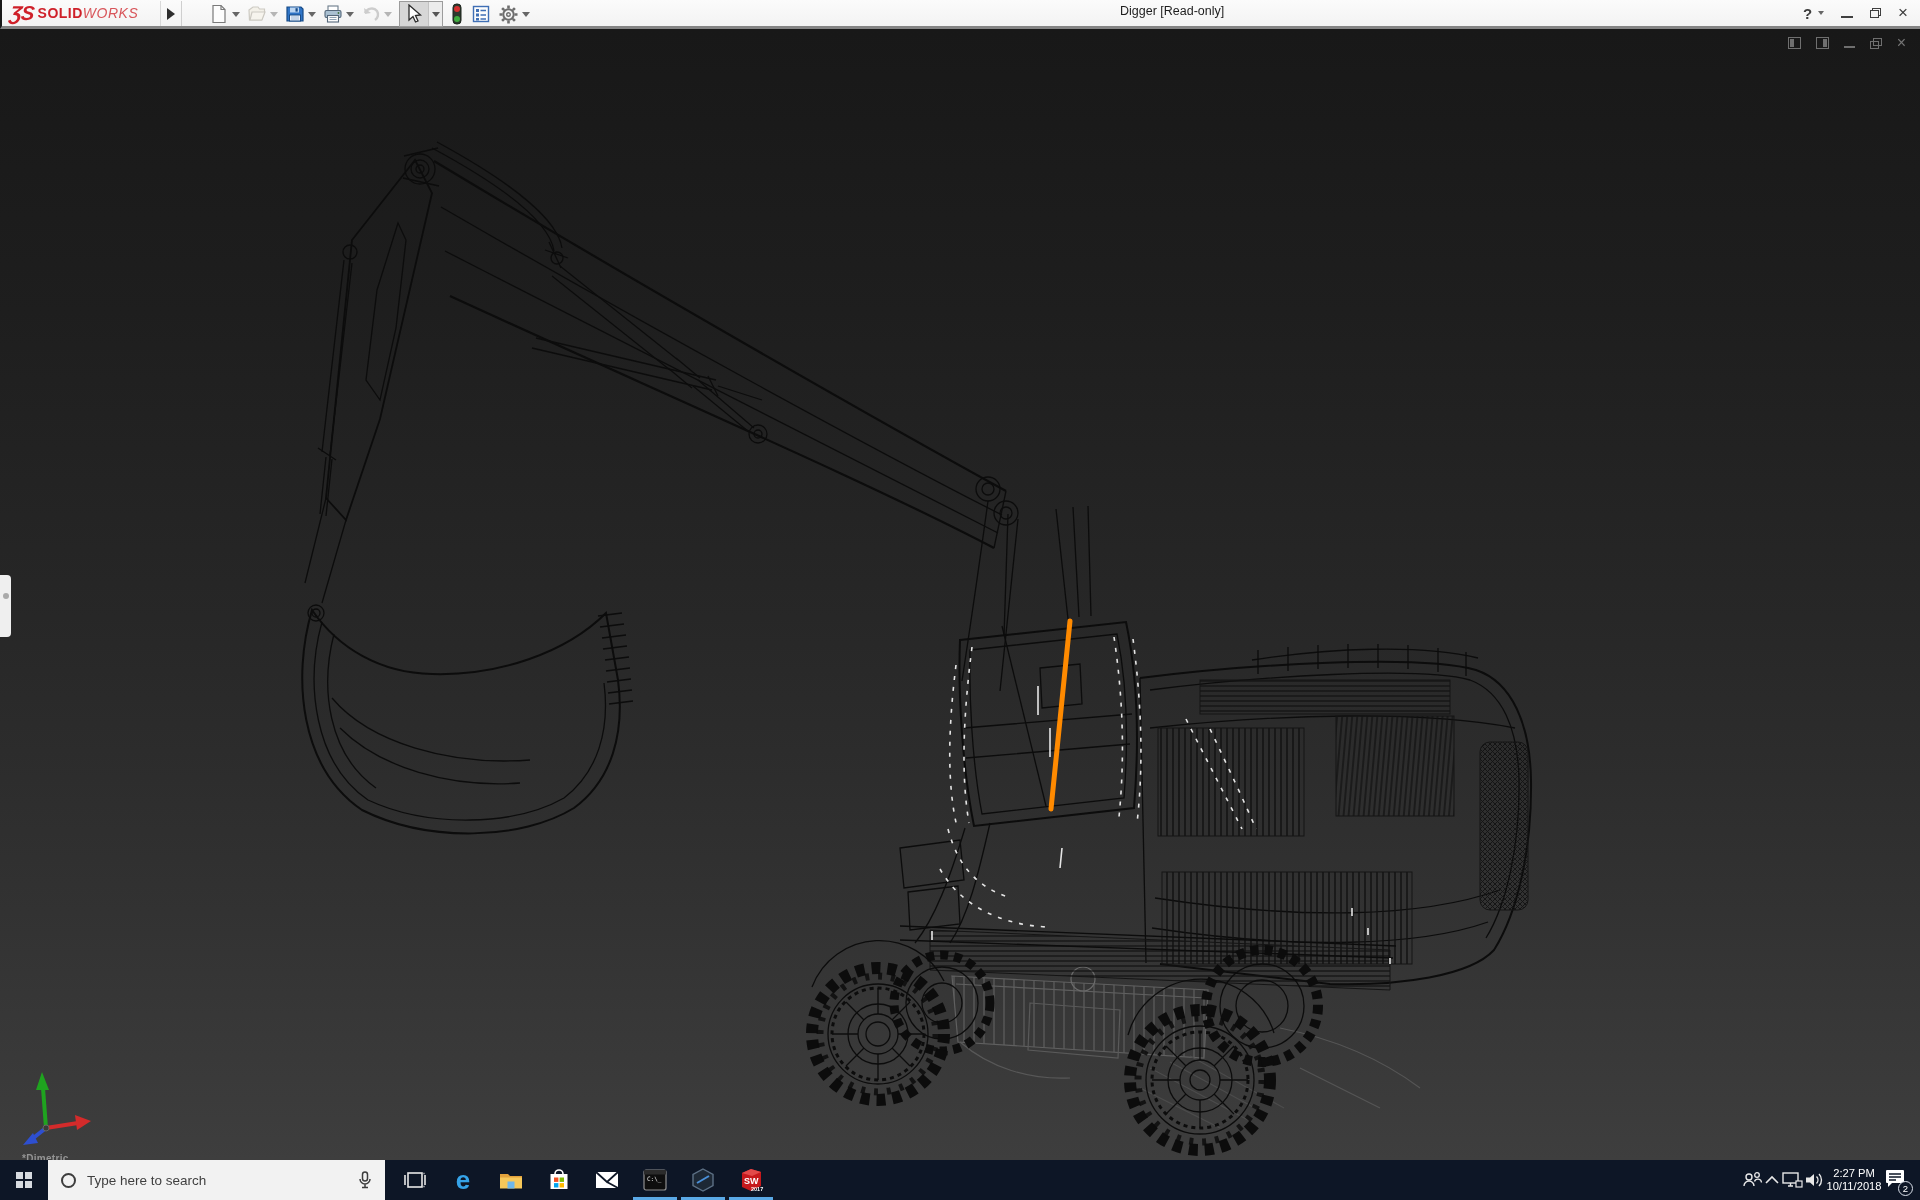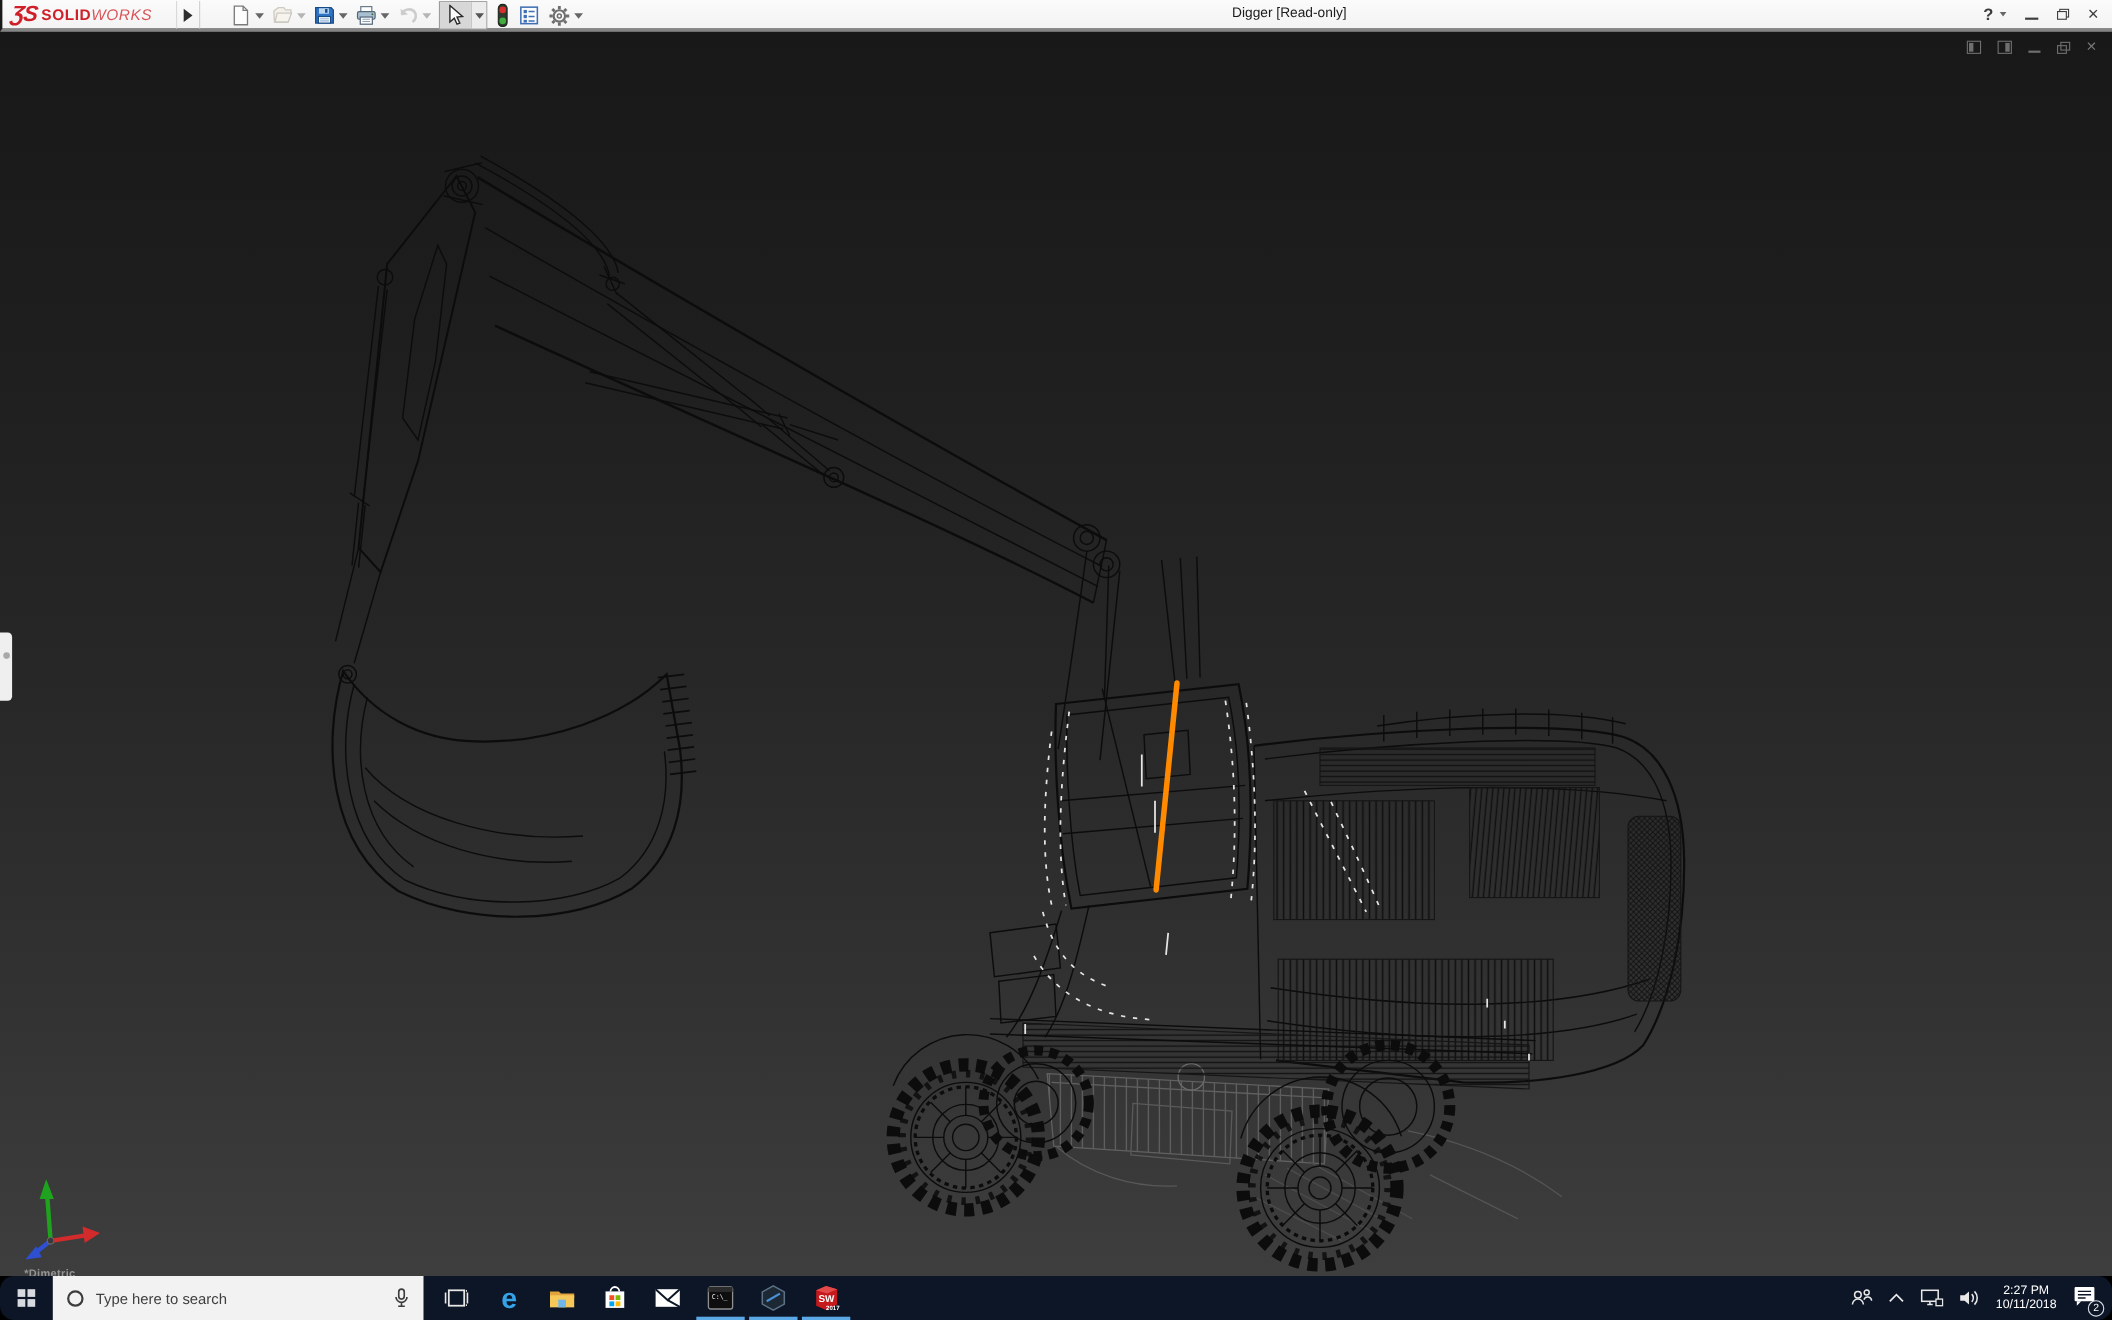--- a/index.html
+++ b/index.html
@@ -51,35 +51,35 @@
   .dc-restore i { position:absolute; border:1.5px solid #6f6f6f; width:9px; height:8px; }
   .dc-restore i.b { left:0; bottom:0; } .dc-restore i.t { right:0; top:0; }
   .dc-close { color:#767676; font-size:16px; line-height:12px; }
   .flyout-tab { position:absolute; left:0; top:546px; width:11px; height:62px; background:#efefef;
     border-radius:0 4px 4px 0; }
   .flyout-tab .dot { position:absolute; left:2.5px; top:18px; width:6px; height:6px; border-radius:50%; background:#a9a9a9; }
   .triad { position:absolute; left:16px; bottom:12px; }
   .view-label { position:absolute; left:22px; bottom:-4px; color:#949494; font-size:10px; font-weight:600; letter-spacing:.3px; }
 
   
-  .taskbar { position:relative; width:1920px; height:40px; background:#0d1626; display:flex; align-items:stretch;border-radius:13px; }
+  .taskbar { position:relative; width:1920px; height:40px; background:#0d1626; display:flex; align-items:stretch; }
   .tb-start { width:48px; display:flex; align-items:center; justify-content:center; }
   .win-logo { display:grid; grid-template-columns:7px 7px; grid-template-rows:7px 7px; gap:1.5px; }
   .win-logo i { background:#d7dbe0; }
   .tb-search { width:337px; background:#f2f2f2; display:flex; align-items:center; }
   .search-ring { width:15px; height:15px; border:2px solid #3d3d3d; border-radius:50%; margin:0 11px 0 13px; flex:none; }
   .tb-search input { flex:1; border:none; outline:none; background:transparent; font-size:13.5px; color:#333;
     font-family:"Liberation Sans", sans-serif; }
   .tb-search input::placeholder { color:#3f3f3f; opacity:1; }
   .mic { margin:0 12px; flex:none; }
   .tb-slot { position:relative; width:48px; display:flex; align-items:center; justify-content:center; }
   .tb-slot.first { margin-left:6px; }
   .tb-slot .indicator { position:absolute; bottom:0; left:2px; width:44px; height:3.5px; background:#5aa9e6; }
   .edge-e { color:#35a3e8; font-size:26px; font-weight:bold; line-height:24px; }
-  .tray { margin-left:auto; display:flex; align-items:center; gap:13px; padding-right:8px; }
+  .tray { margin-left:auto; display:flex; align-items:center; gap:1px; padding-right:8px; }
   .clock { color:#fff; font-size:11.2px; line-height:13px; text-align:center; width:58px; }
   .badge { position:absolute; right:-7px; bottom:-4px; width:15px; height:15px; border-radius:50%;
     background:#0d1626; border:1.5px solid #d9dfe9; color:#fff; font-size:9.5px; display:flex; align-items:center; justify-content:center; }
   .action-wrap { position:relative; margin-right:6px; }
 </style>
 </head>
 <body>
 
 <div class="titlebar">
   <div class="logo-area">

